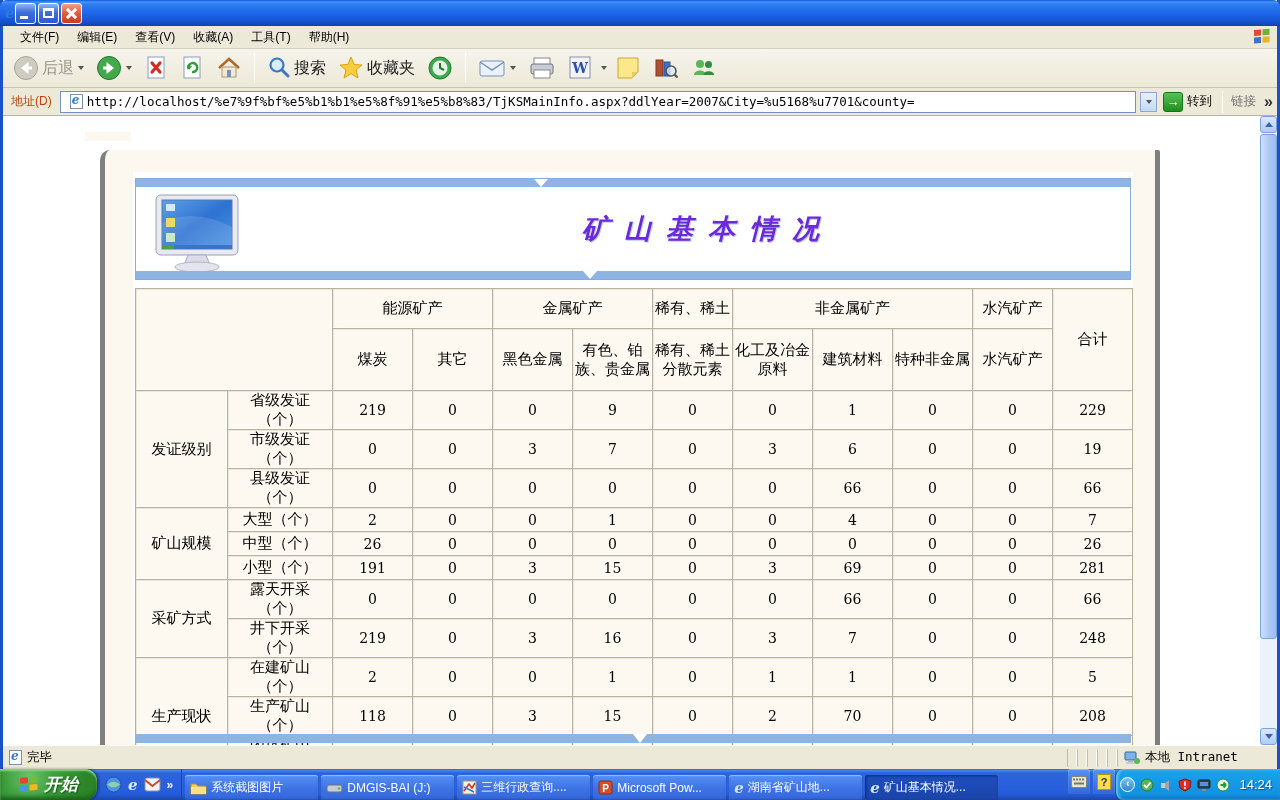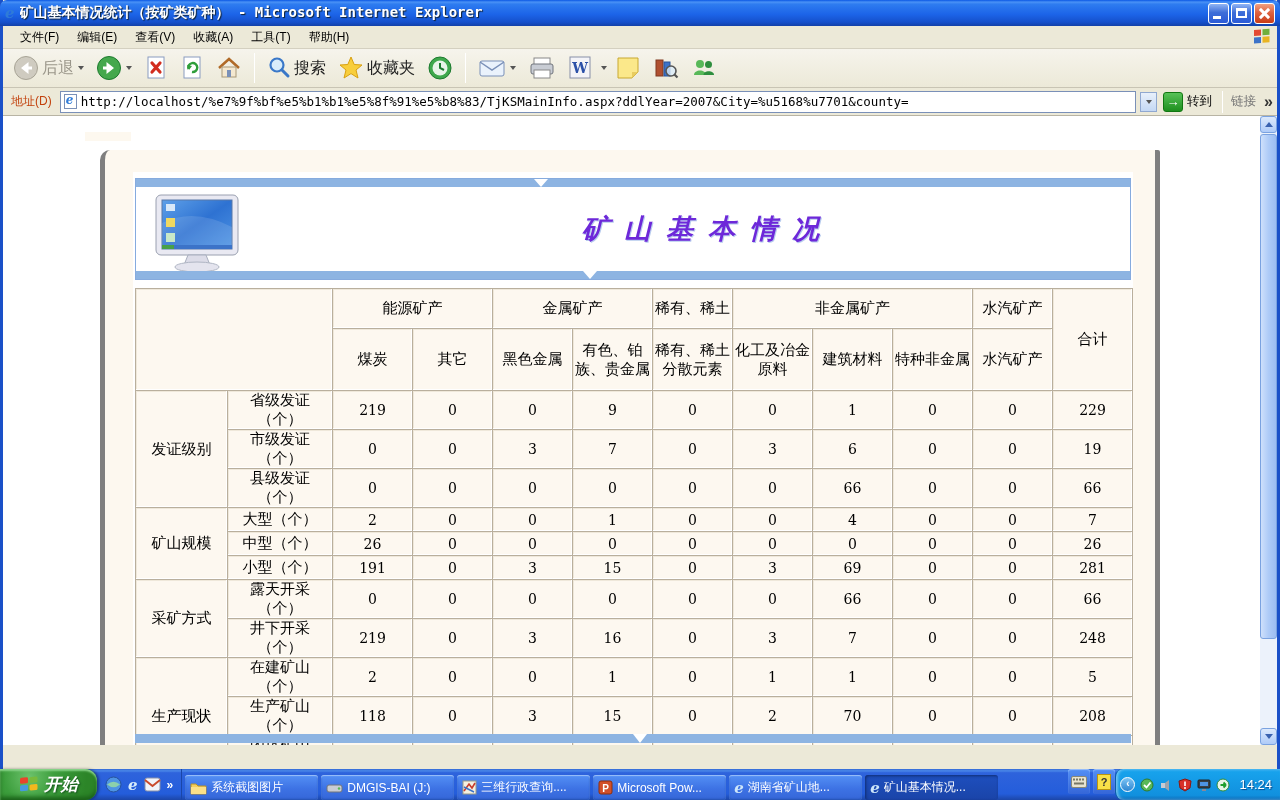--- a/index.html
+++ b/index.html
@@ -40,21 +40,21 @@
     display:flex; align-items:center; padding-left:6px; gap:4px; }
   .tbtn { display:flex; align-items:center; gap:3px; padding:2px 4px; border-radius:3px; }
   .tbtn span.lbl { font-size:16px; color:#222; }
   .tbtn.disabled span.lbl { color:#9a968a; }
   .tsep { width:1px; height:30px; background:#C8C4B4; border-right:1px solid #fff; margin:0 4px; }
   .caret { width:0; height:0; border-left:3px solid transparent; border-right:3px solid transparent; border-top:4px solid #555; margin-left:1px; }
 
   .addressbar { position:absolute; left:0; top:88px; width:1274px; height:28px; background:#ECE9D8;
     border-bottom:1px solid #B8B4A4; display:flex; align-items:center; padding:0 4px; gap:4px; }
   .addr-label { font-size:12px; color:#c2410c; padding:0 4px; }
-  .addr-input { flex:1; height:22px; background:#fff; border:1px solid #7A90B8; display:flex; align-items:center; padding:0 3px; gap:4px; overflow:hidden; }
+  .addr-input { flex:1; height:22px; background:#fff; border:1px solid #7A90B8; display:flex; align-items:center; padding:0 9px; gap:4px; overflow:hidden; }
   .addr-url { font-family:"DejaVu Sans Mono", monospace; font-size:12.5px; color:#000; white-space:nowrap; }
   .addr-drop { width:17px; height:20px; background:linear-gradient(180deg,#E8F0FB,#C4D8F4); border:1px solid #90A8D0; display:flex;align-items:center;justify-content:center; }
   .go-btn { display:flex; align-items:center; gap:4px; padding:1px 6px 1px 2px; border-radius:2px; }
   .go-icon { width:20px; height:20px; border-radius:3px; background:linear-gradient(180deg,#57C257,#1E8F1E); border:1px solid #117711;
     color:#fff; font-weight:bold; display:flex; align-items:center; justify-content:center; font-size:13px; }
   .go-icon::before { content:"→"; }
   .go-label { font-size:12.5px; }
   .links-sep { width:1px; height:22px; background:#B8B4A4; border-right:1px solid #fff; }
   .links { font-size:12.5px; color:#777; padding:0 4px; }
   .links-more::after { content:"»"; font-weight:bold; color:#333; }
@@ -139,21 +139,20 @@
 </style>
 </head>
 <body>
 
 <div class="screen">
 
   <div class="window">
 
     <div class="titlebar">
       <span class="ie-e"></span>
-      <span class="title-text">矿山基本情况统计（按矿类矿种） - Microsoft Internet Explorer</span>
       <span class="win-btns">
         <span class="win-btn">
             <span class="glyph-min"></span>
           </span>
         <span class="win-btn">
             <span class="glyph-max"></span>
           </span>
         <span class="win-btn close">
             <span class="glyph-x1"></span>
             <span class="glyph-x2"></span>
@@ -528,20 +527,42 @@
         <div class="sb-btn up">
             <span class="sb-arrow-up"></span>
           </div>
         <div class="sb-thumb"></div>
         <div class="sb-btn down">
             <span class="sb-arrow-down"></span>
           </div>
       </div>
     </div>
 
+    <div class="statusbar">
+      <span class="status-left">
+        <span class="ie-page">
+            <span class="ie-e small"></span>
+          </span>
+        <span>完毕</span>
+      </span>
+      <span class="status-pane pane-sm"></span>
+      <span class="status-pane pane-sm"></span>
+      <span class="status-pane pane-sm"></span>
+      <span class="status-pane pane-sm"></span>
+      <span class="status-pane pane-sm"></span>
+      <span class="status-zone">
+        <svg width="16" height="14" viewBox="0 0 16 14">
+          <rect x="1" y="1" width="11" height="8" rx="1" fill="#7CB4E8" stroke="#3A62A0"></rect>
+          <rect x="4" y="9" width="5" height="2" fill="#A8B0C0"></rect>
+          <rect x="2" y="11" width="9" height="2" fill="#C8CCD8"></rect>
+          <circle cx="13" cy="10" r="3" fill="#58B858"></circle>
+        </svg>
+        <span>本地 Intranet</span>
+      </span>
+    </div>
   </div>
 
   <div class="taskbar">
     <div class="start-btn">
       <svg width="20" height="18" viewBox="0 0 20 18">
         <rect x="1" y="2" width="8" height="6" rx="1.5" fill="#E8442C" transform="skewY(-5)"></rect>
         <rect x="10.5" y="2" width="8" height="6" rx="1.5" fill="#78BA3C" transform="skewY(-5)"></rect>
         <rect x="1" y="9.5" width="8" height="6" rx="1.5" fill="#469AE0" transform="skewY(-5)"></rect>
         <rect x="10.5" y="9.5" width="8" height="6" rx="1.5" fill="#F2B81E" transform="skewY(-5)"></rect>
       </svg>

